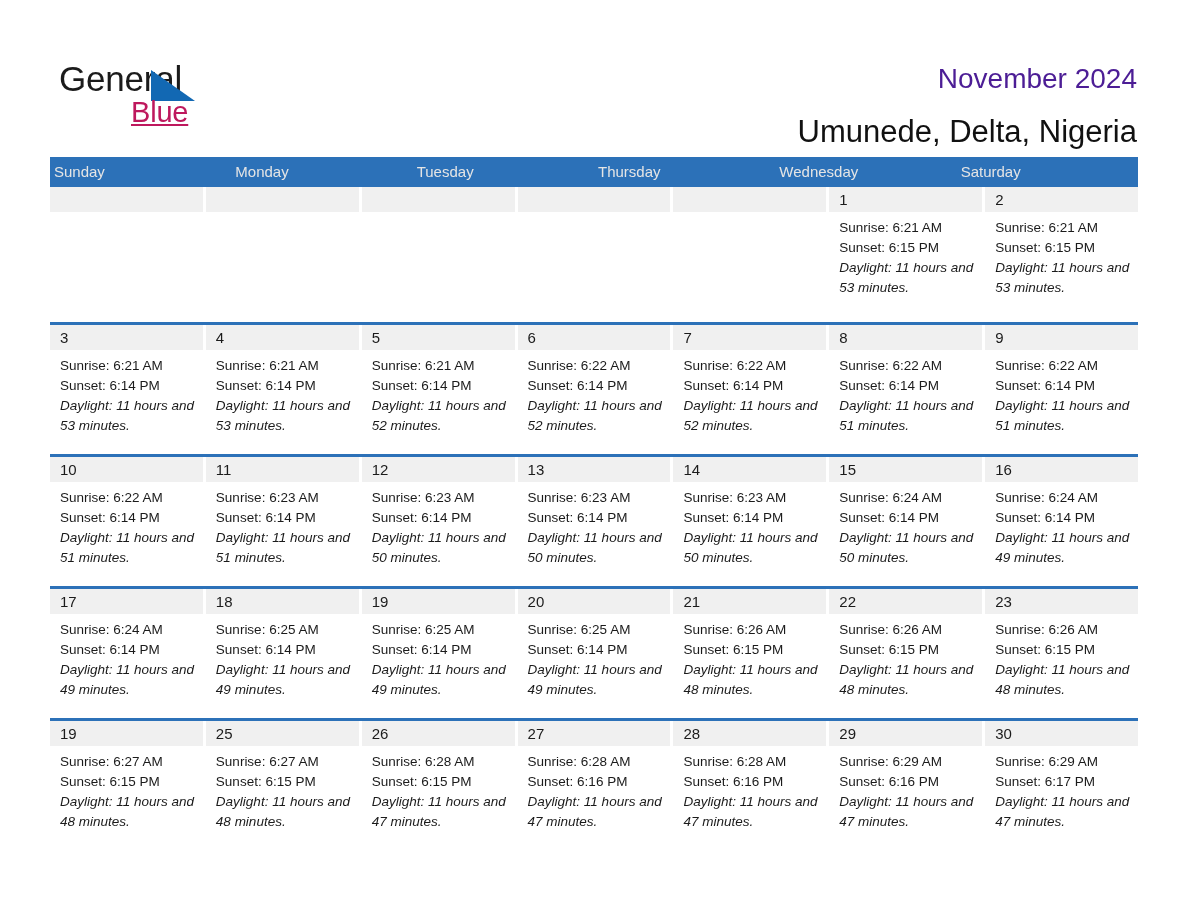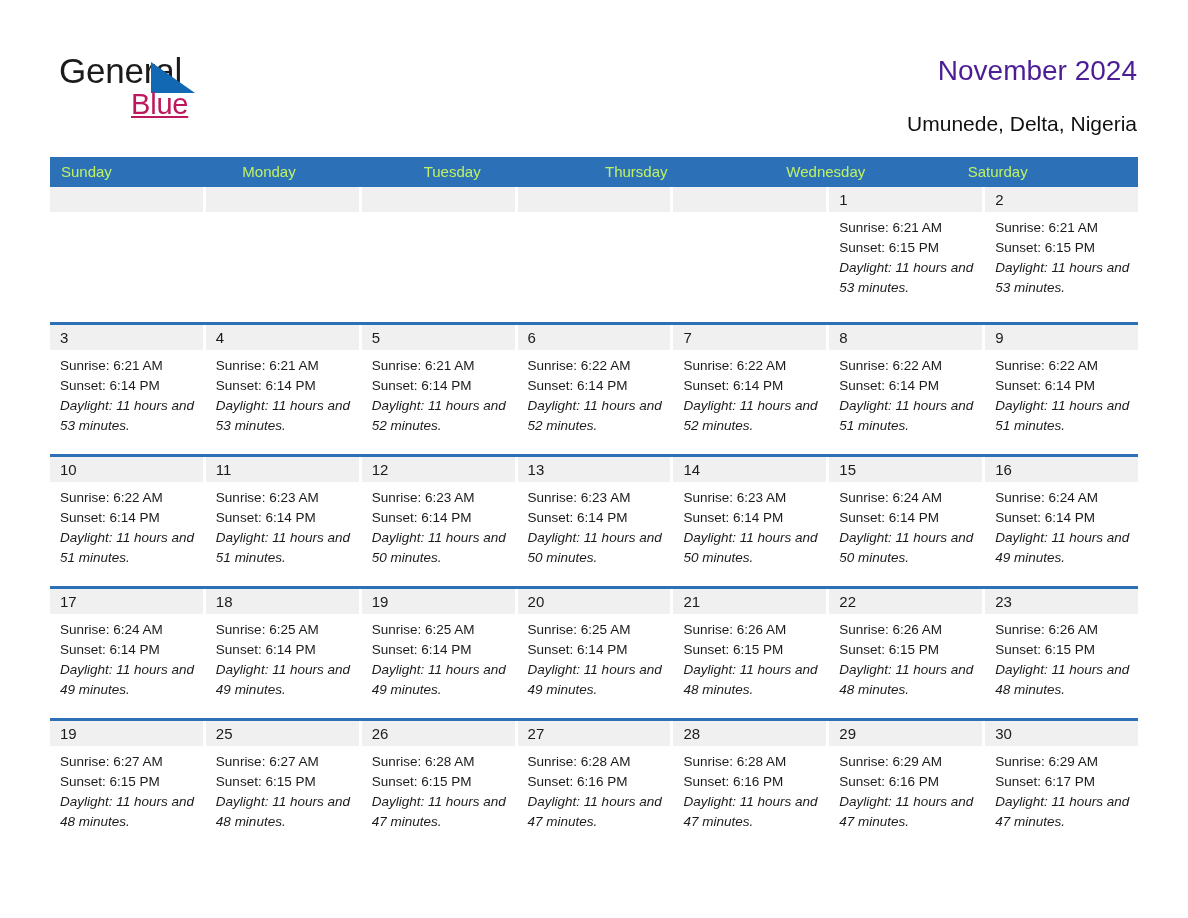--- a/index.html
+++ b/index.html
@@ -17,21 +17,21 @@
     position: relative;
     width: 1188px;
     height: 918px;
     box-sizing: border-box;
   }
 
   
   .top {
     position: absolute;
     left: 0;
-    top: 0;
+    top: 8px;
     width: 1188px;
     height: 155px;
   }
   .logo {
     position: absolute;
     left: 59px;
     top: 52px;
     width: 240px;
     height: 80px;
   }
@@ -72,45 +72,45 @@
     font-size: 28px;
     line-height: 46px;
     color: #4c1d95;
     text-align: right;
     white-space: nowrap;
   }
   .subtitle {
     position: absolute;
     right: 51px;
     top: 110px;
-    font-size: 21px;
+    font-size: 31px;
     line-height: 28px;
     color: #111111;
     text-align: right;
     white-space: nowrap;
   }
 
   
   .cal {
     position: absolute;
     left: 50px;
     top: 157px;
     width: 1088px;
   }
   .weekhead {
     display: flex;
     background: #2c71b8;
     height: 30px;
   }
   .weekhead .dow {
     flex: 1 1 0;
-    color: #bef264;
+    color: #e5e5e5;
     font-size: 15px;
     line-height: 30px;
-    padding-left: 11px;
+    padding-left: 4px;
     box-sizing: border-box;
     white-space: nowrap;
   }
   .week {
     display: flex;
     border-top: 3px solid #2c71b8;
     height: 132px;
     box-sizing: border-box;
     background: #ffffff;
   }

